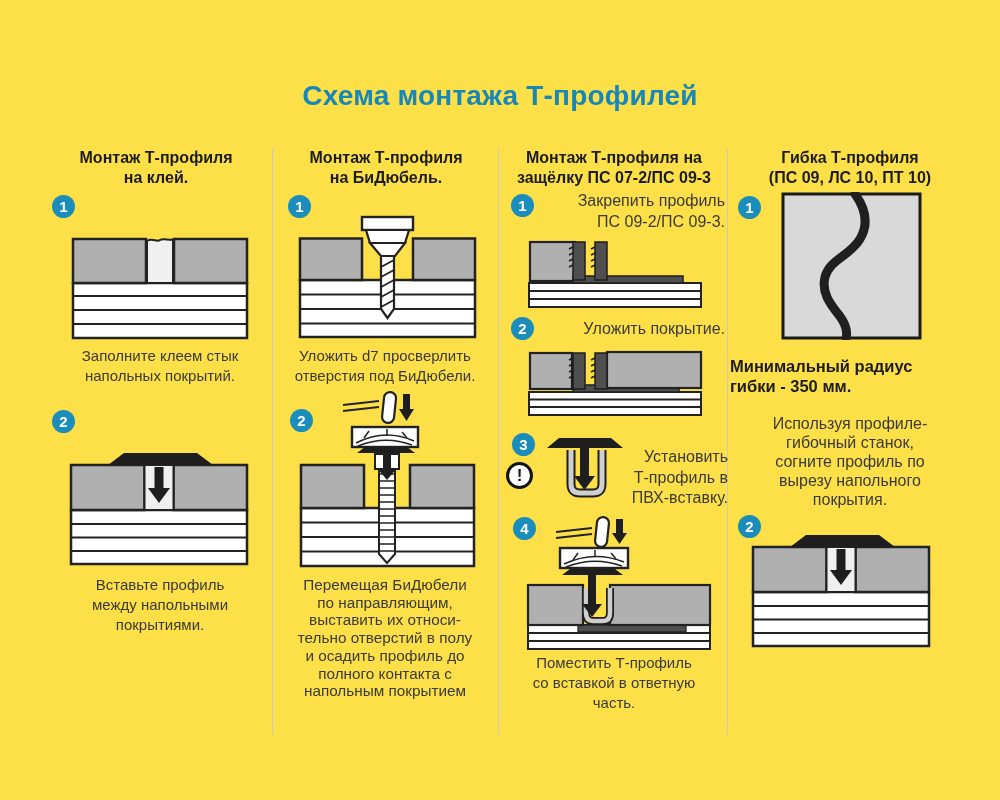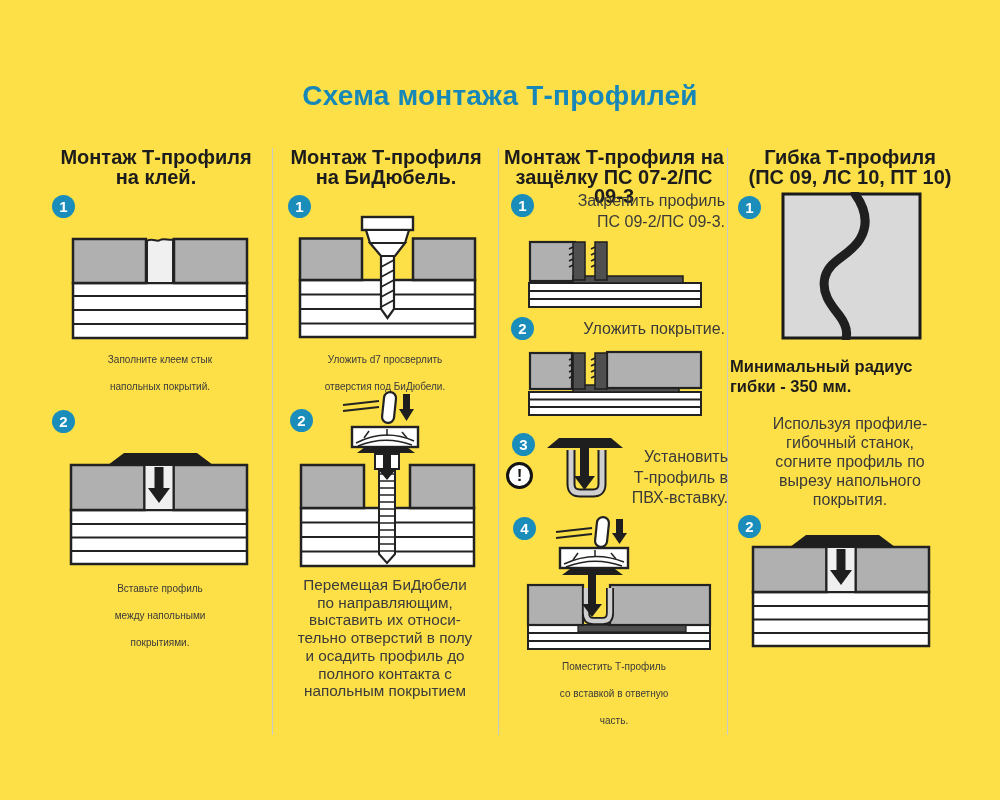--- a/index.html
+++ b/index.html
@@ -1,23 +1,23 @@
 <!DOCTYPE html>
 <html><head>
 <meta charset="utf-8">
 <style>
   html,body{margin:0;padding:0;background:#fff;}
   .page{position:relative;width:1000px;height:800px;background:#fde047;overflow:hidden;
         font-family:"Liberation Sans", sans-serif;}
   .title{position:absolute;left:0;top:80px;width:1000px;text-align:center;
          font-size:28px;font-weight:700;color:#1787b8;letter-spacing:.2px;}
   .vdiv{position:absolute;top:148px;height:587px;width:1px;background:#c9c9c9;}
-  .h{position:absolute;font-weight:700;font-size:20px;line-height:19.5px;text-align:center;
+  .h{position:absolute;font-weight:700;font-size:16px;line-height:19.5px;text-align:center;
      color:#1c1c1c;white-space:pre-line;}
-  .cap{position:absolute;font-size:10px;line-height:27px;text-align:center;color:#3a3a3a;
+  .cap{position:absolute;font-size:15px;line-height:20px;text-align:center;color:#3a3a3a;
        white-space:pre-line;}
   .cap.left{text-align:right;}
   .cap.tight{line-height:17.7px;font-size:15.3px;}
   .cap.big{font-size:16px;line-height:20.5px;}
   .note{position:absolute;font-weight:700;font-size:16.5px;line-height:19.5px;
         color:#1c1c1c;white-space:pre-line;}
   .badge{position:absolute;width:23px;height:23px;border-radius:50%;background:#1b8dbb;
          color:#fff;font-weight:700;font-size:15px;display:flex;align-items:center;
          justify-content:center;}
   .warn{position:absolute;width:21px;height:21px;border-radius:50%;border:3.5px solid #141414;

